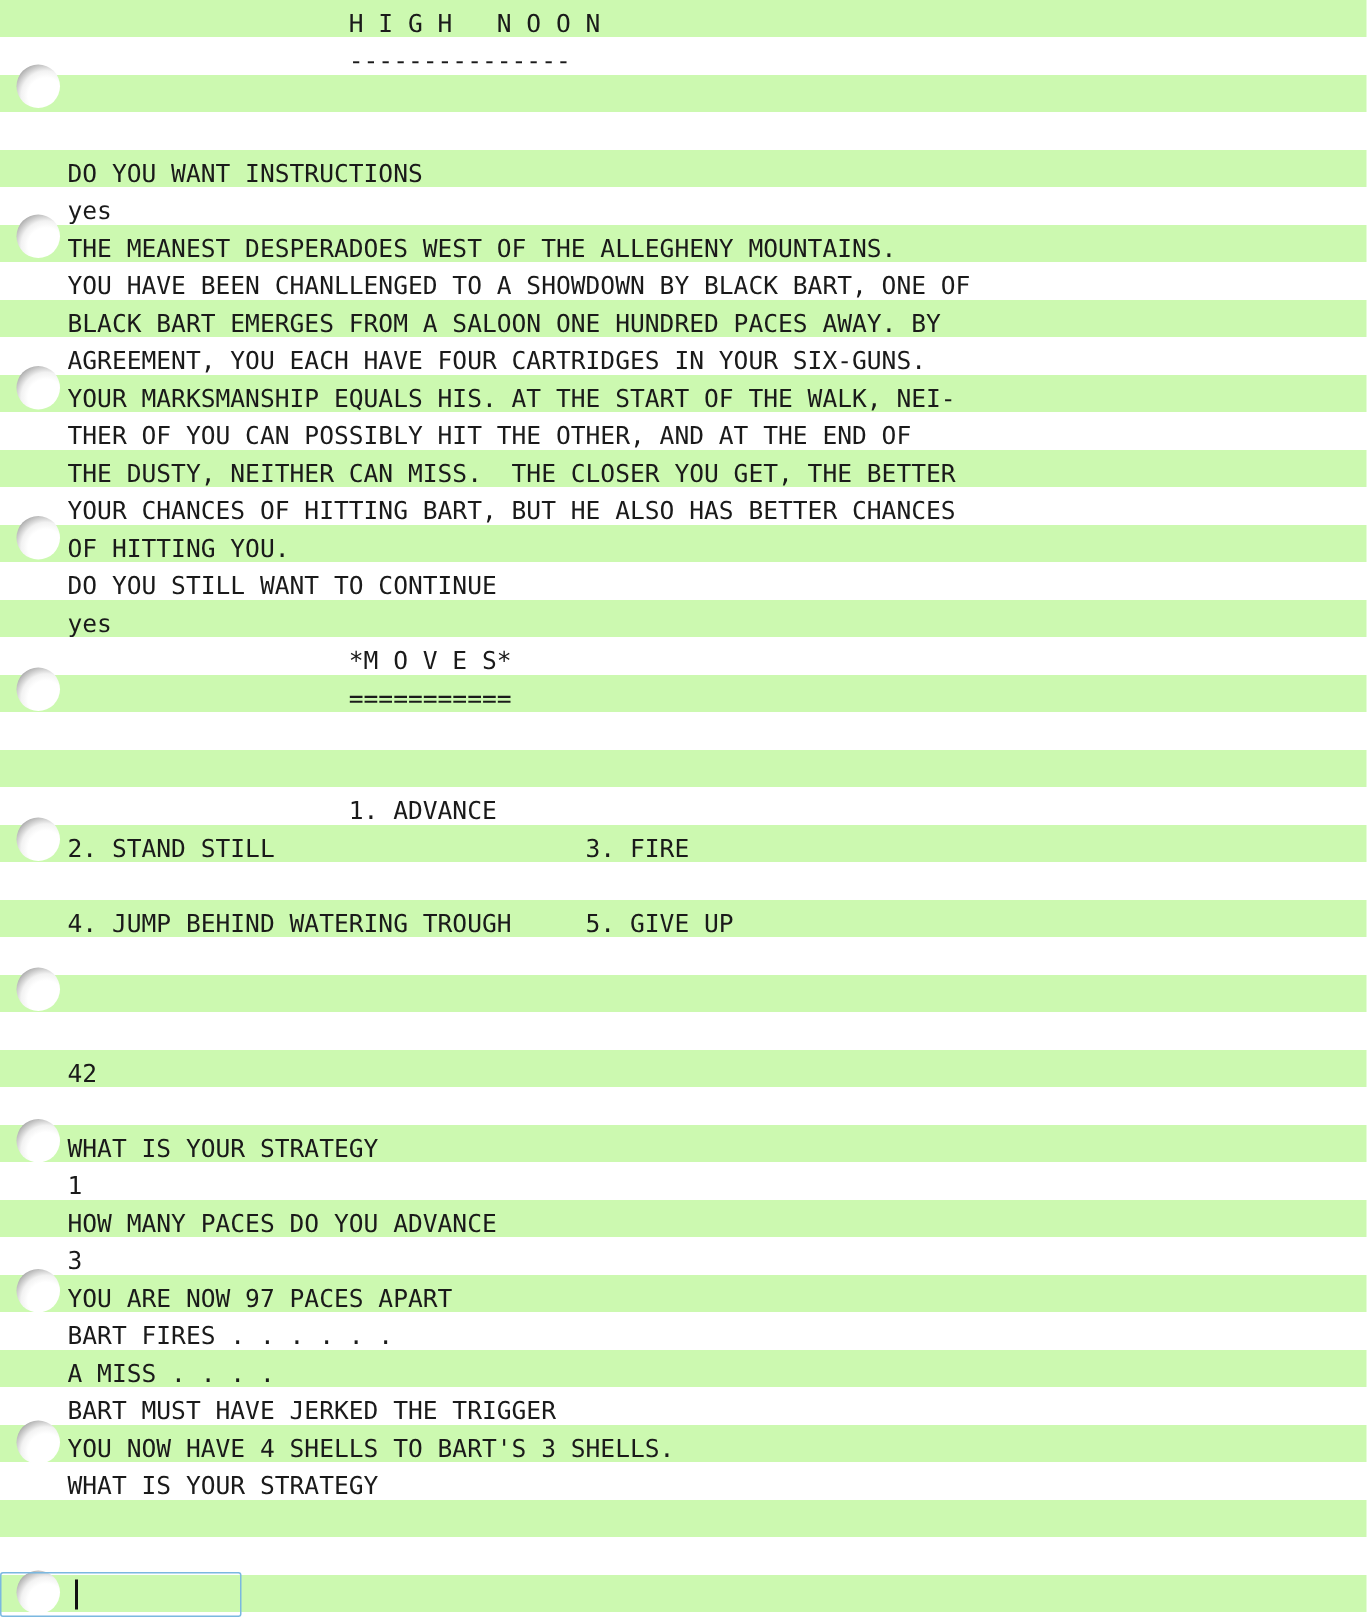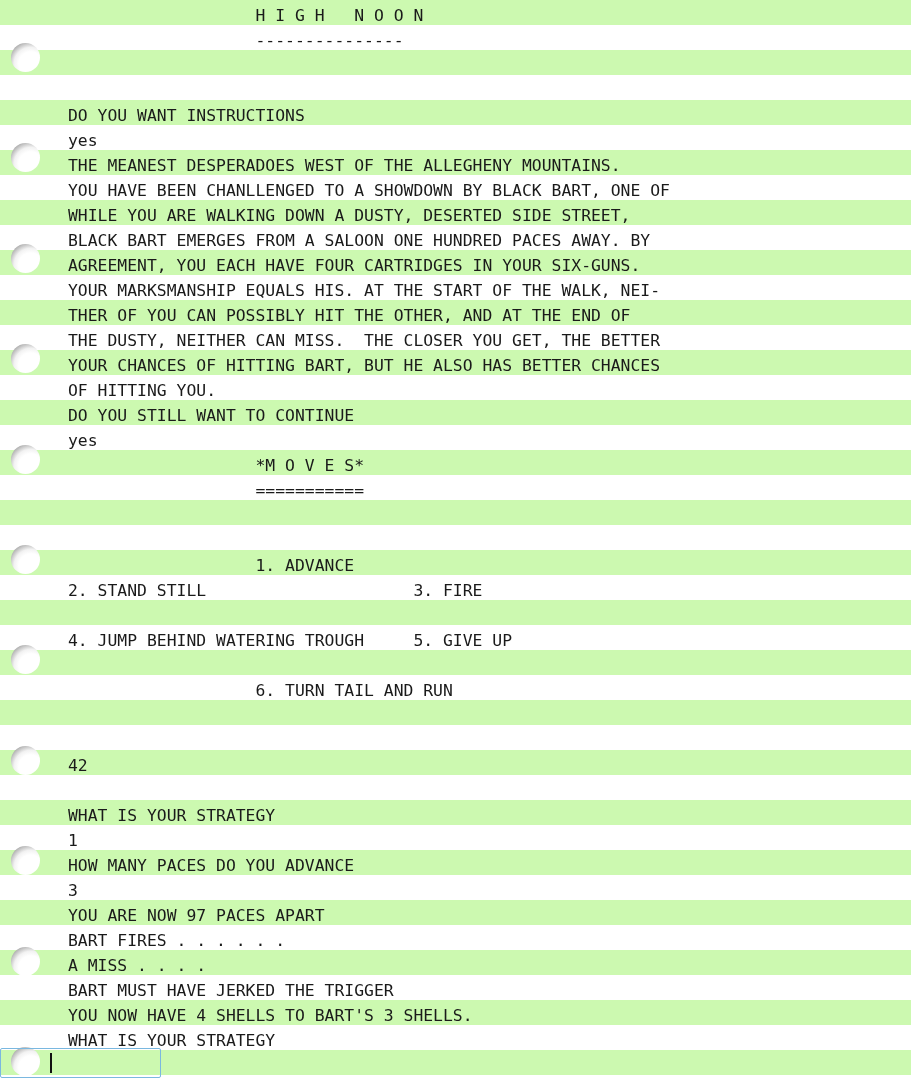--- a/index.html
+++ b/index.html
@@ -66,21 +66,21 @@
     padding-top: 3px;
     box-sizing: border-box;
   }
   .line {
     height: 25px;
     line-height: 25px;
     font-size: 16.4px;
     letter-spacing: 0px;
     color: #1a1a1a;
     white-space: pre;
-    padding-left: 68px;
+    padding-left: 45px;
     box-sizing: border-box;
     font-family: "DejaVu Sans Mono", "Liberation Mono", monospace;
   }
   .line.blank {
     color: transparent;
   }
 
   
   #input-row {
     position: absolute;
@@ -137,40 +137,38 @@
 
   <div id="transcript">
       <div class="line">                   H I G H   N O O N</div>
       <div class="line">                   ---------------</div>
       <div class="line blank"> </div>
       <div class="line blank"> </div>
       <div class="line">DO YOU WANT INSTRUCTIONS</div>
       <div class="line">yes</div>
       <div class="line">THE MEANEST DESPERADOES WEST OF THE ALLEGHENY MOUNTAINS.</div>
       <div class="line">YOU HAVE BEEN CHANLLENGED TO A SHOWDOWN BY BLACK BART, ONE OF</div>
-      <div class="line">WHILE YOU ARE WALKING DOWN A DUSTY, DESERTED SIDE STREET,</div>
       <div class="line">BLACK BART EMERGES FROM A SALOON ONE HUNDRED PACES AWAY. BY</div>
       <div class="line">AGREEMENT, YOU EACH HAVE FOUR CARTRIDGES IN YOUR SIX-GUNS.</div>
       <div class="line">YOUR MARKSMANSHIP EQUALS HIS. AT THE START OF THE WALK, NEI-</div>
       <div class="line">THER OF YOU CAN POSSIBLY HIT THE OTHER, AND AT THE END OF</div>
       <div class="line">THE DUSTY, NEITHER CAN MISS.  THE CLOSER YOU GET, THE BETTER</div>
       <div class="line">YOUR CHANCES OF HITTING BART, BUT HE ALSO HAS BETTER CHANCES</div>
       <div class="line">OF HITTING YOU.</div>
       <div class="line">DO YOU STILL WANT TO CONTINUE</div>
       <div class="line">yes</div>
       <div class="line">                   *M O V E S*</div>
       <div class="line">                   ===========</div>
       <div class="line blank"> </div>
       <div class="line blank"> </div>
       <div class="line">                   1. ADVANCE</div>
       <div class="line">2. STAND STILL                     3. FIRE</div>
       <div class="line blank"> </div>
       <div class="line">4. JUMP BEHIND WATERING TROUGH     5. GIVE UP</div>
       <div class="line blank"> </div>
-      <div class="line">                   6. TURN TAIL AND RUN</div>
       <div class="line blank"> </div>
       <div class="line blank"> </div>
       <div class="line">42</div>
       <div class="line blank"> </div>
       <div class="line">WHAT IS YOUR STRATEGY</div>
       <div class="line">1</div>
       <div class="line">HOW MANY PACES DO YOU ADVANCE</div>
       <div class="line">3</div>
       <div class="line">YOU ARE NOW 97 PACES APART</div>
       <div class="line">BART FIRES . . . . . .</div>

